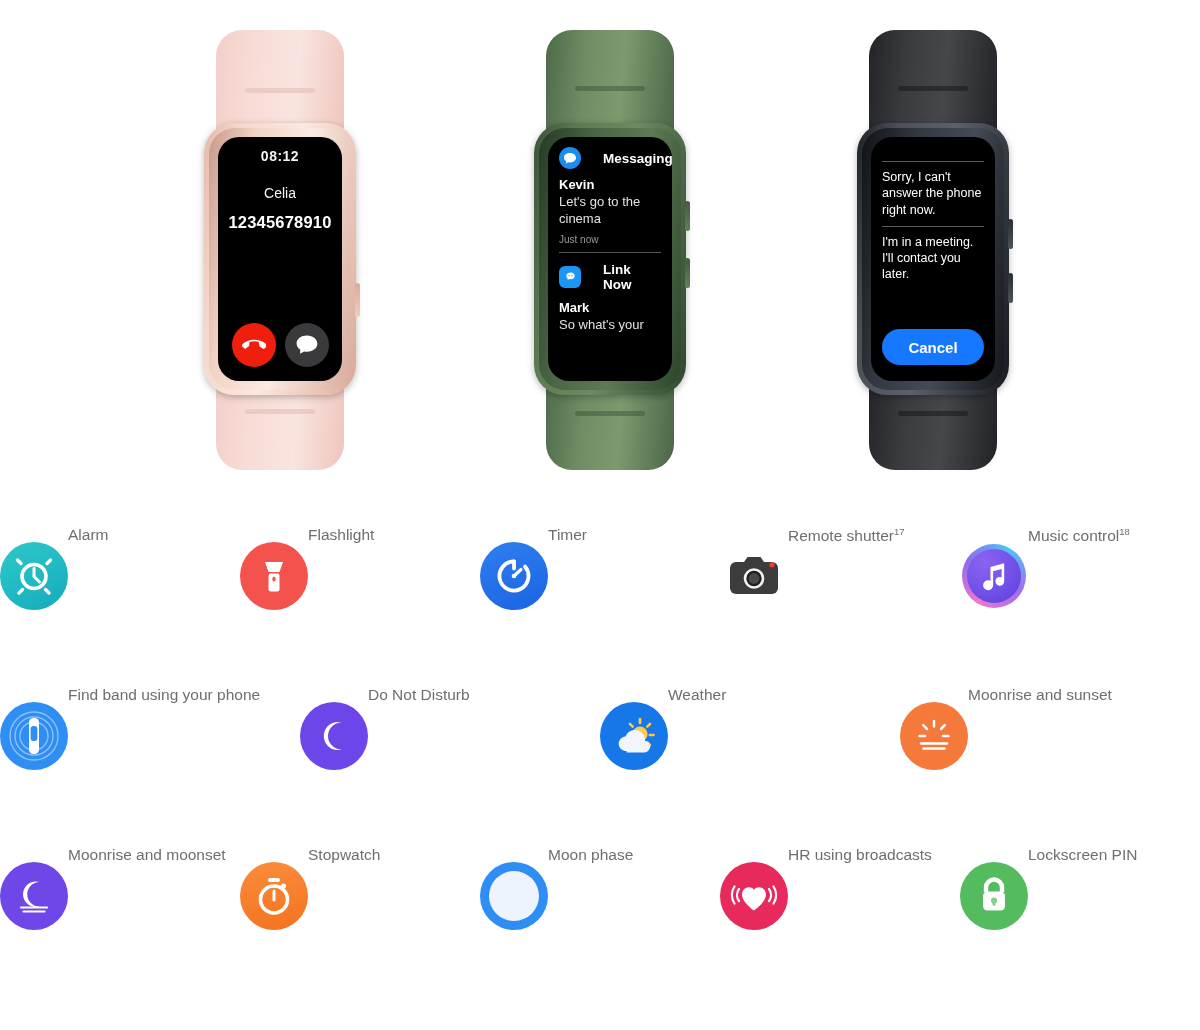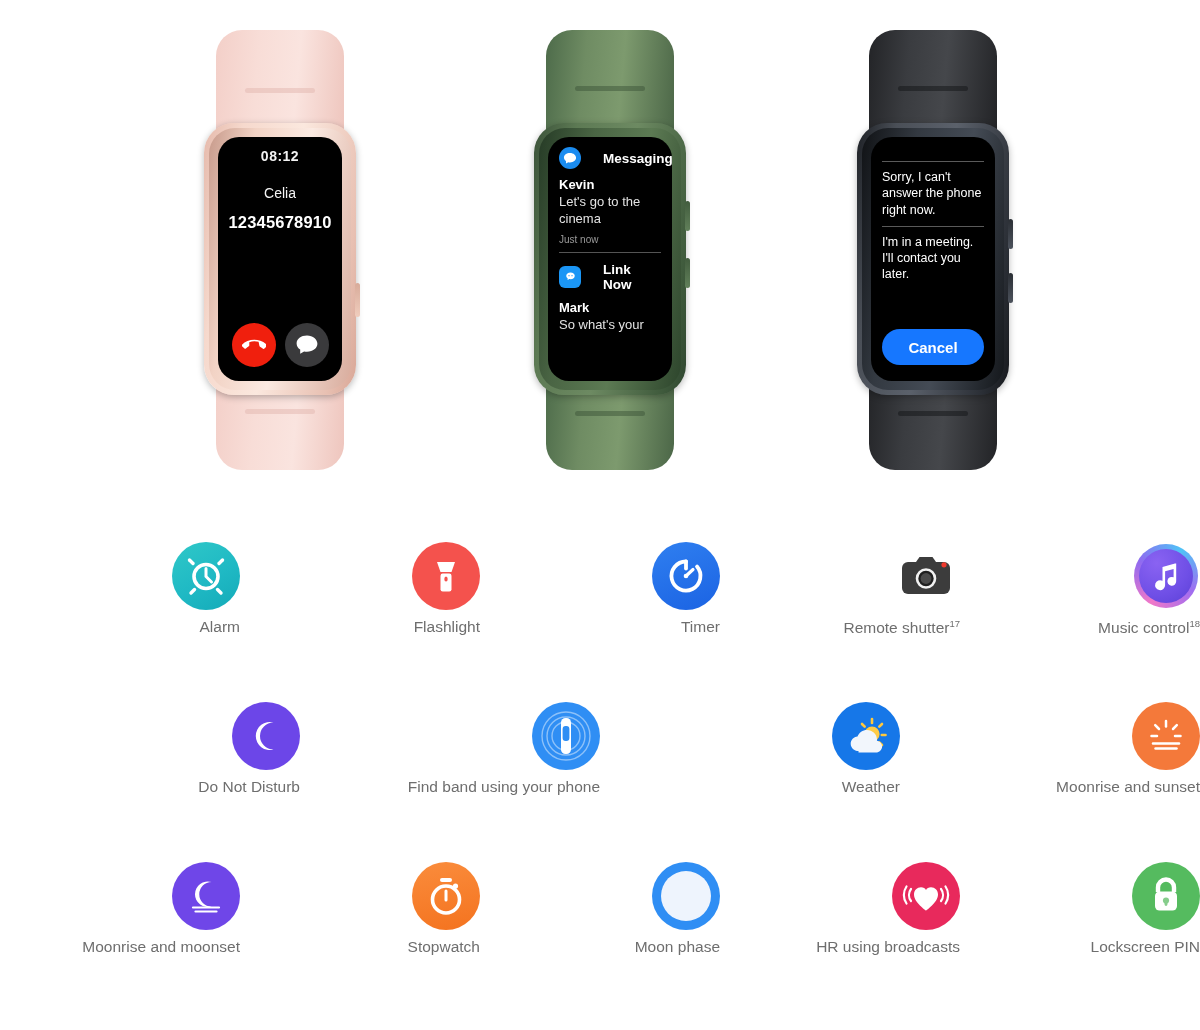--- a/index.html
+++ b/index.html
@@ -127,21 +127,21 @@
     display:flex; align-items:center; justify-content:center;
     font-size: 15px; font-weight: 600; color:#fff; border:none; cursor:pointer;
     font-family:"Liberation Sans", sans-serif;
   }
 
   
   .grid {
     position: absolute; top: 530px; left: 0; width: 1200px;
   }
   .grid-row { display: flex; height: 160px; }
-  .cell { flex: 1 1 20%; display: flex; flex-direction: column; align-items: flex-end; }
+  .cell { flex: 1 1 20%; display: flex; flex-direction: row; align-items: flex-start; }
   .icon-wrap { height: 92px; display:flex; align-items:center; justify-content:center; }
   .icon { width: 68px; height: 68px; border-radius: 50%; position: relative; display:flex; align-items:center; justify-content:center; }
   .ilabel {
     font-size: 15.5px; color:#6e6e6e; text-align:center; white-space: nowrap;
     line-height: 1; margin-top: -3px;
   }
   .ilabel sup { font-size: 9.5px; vertical-align: super; }
 
   
   .bg-alarm    { background: linear-gradient(150deg,#2fc8c8 0%,#1fb9c4 55%,#14aab8 100%); }
@@ -370,47 +370,47 @@
         </div>
       </div>
 
     </div>
 
     <div class="grid-row">
 
 
       <div class="cell">
         <div class="icon-wrap">
-          <div class="icon bg-dnd">
-            <svg width="42" height="42" viewBox="0 0 42 42">
-              <path d="M28.5 7.5a14 14 0 1 0 0 27 12 12 0 0 1 0-27z" fill="#fff"></path>
-            </svg>
-          </div>
-        </div>
-        <div class="ilabel">
-          <span>Do Not Disturb</span>
-        </div>
-      </div>
-
-      <div class="cell">
-        <div class="icon-wrap">
           <div class="icon bg-findband">
             <svg width="60" height="60" viewBox="0 0 60 60">
               <g stroke="rgba(255,255,255,.45)" stroke-width="1.4" fill="none">
                 <circle cx="30" cy="30" r="24"></circle>
                   <circle cx="30" cy="30" r="19"></circle>
                 <circle cx="30" cy="30" r="14"></circle>
               </g>
               <rect x="25" y="12" width="10" height="36" rx="4.5" fill="#fff"></rect>
               <rect x="26.6" y="20" width="6.8" height="15" rx="3" fill="#2f8ef4"></rect>
             </svg>
           </div>
         </div>
         <div class="ilabel">
           <span>Find band using your phone</span>
+        </div>
+      </div>
+
+      <div class="cell">
+        <div class="icon-wrap">
+          <div class="icon bg-dnd">
+            <svg width="42" height="42" viewBox="0 0 42 42">
+              <path d="M28.5 7.5a14 14 0 1 0 0 27 12 12 0 0 1 0-27z" fill="#fff"></path>
+            </svg>
+          </div>
+        </div>
+        <div class="ilabel">
+          <span>Do Not Disturb</span>
         </div>
       </div>
 
       <div class="cell">
         <div class="icon-wrap">
           <div class="icon bg-weather">
             <svg width="52" height="48" viewBox="0 0 52 48">
               <g stroke="#ffc83d" stroke-width="2.6" stroke-linecap="round">
                 <path d="M32 7 V11"></path>
                   <path d="M42 12 L39.3 14.7"></path>

